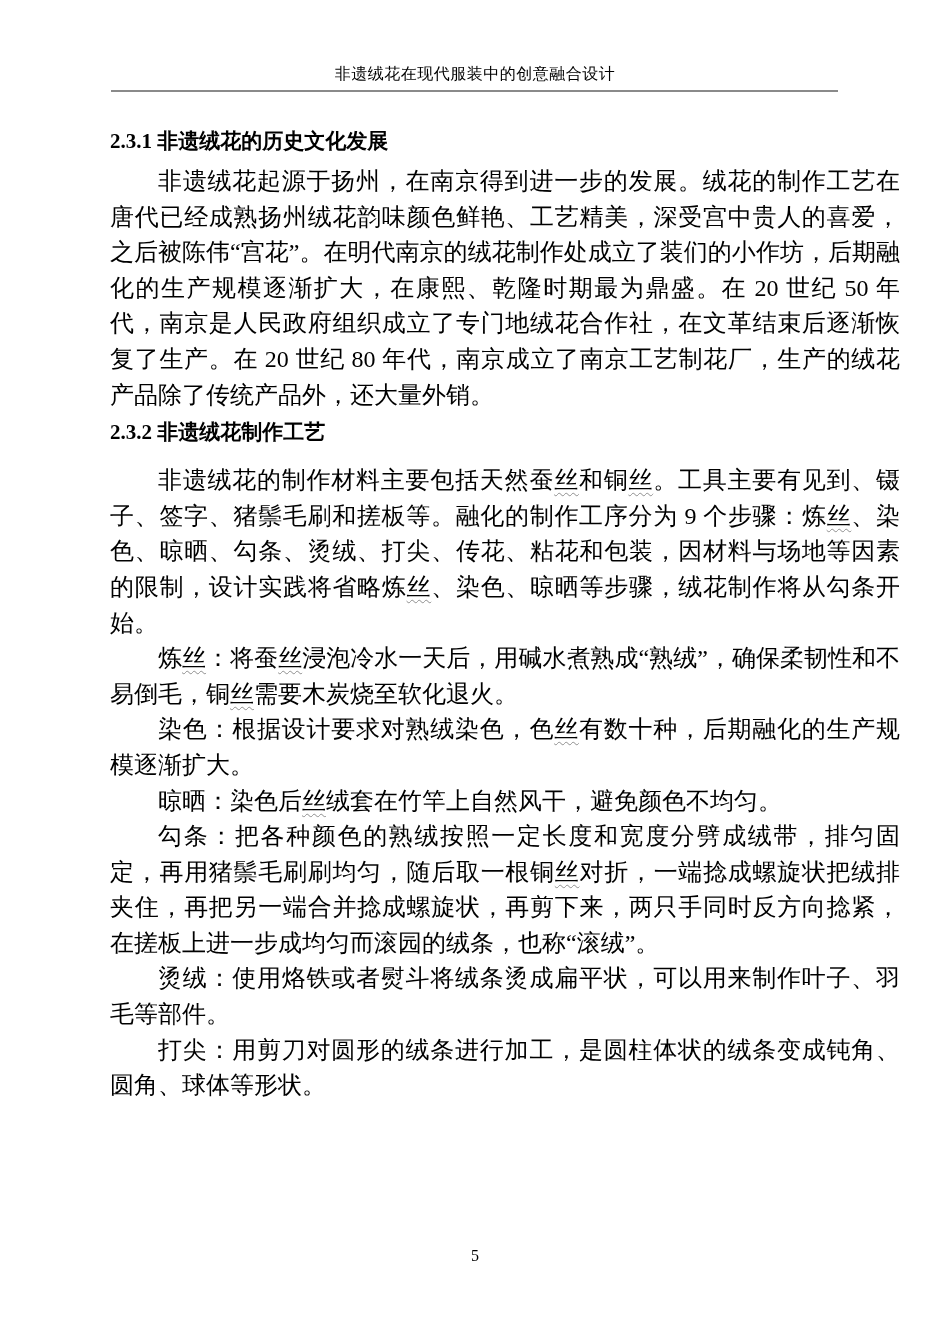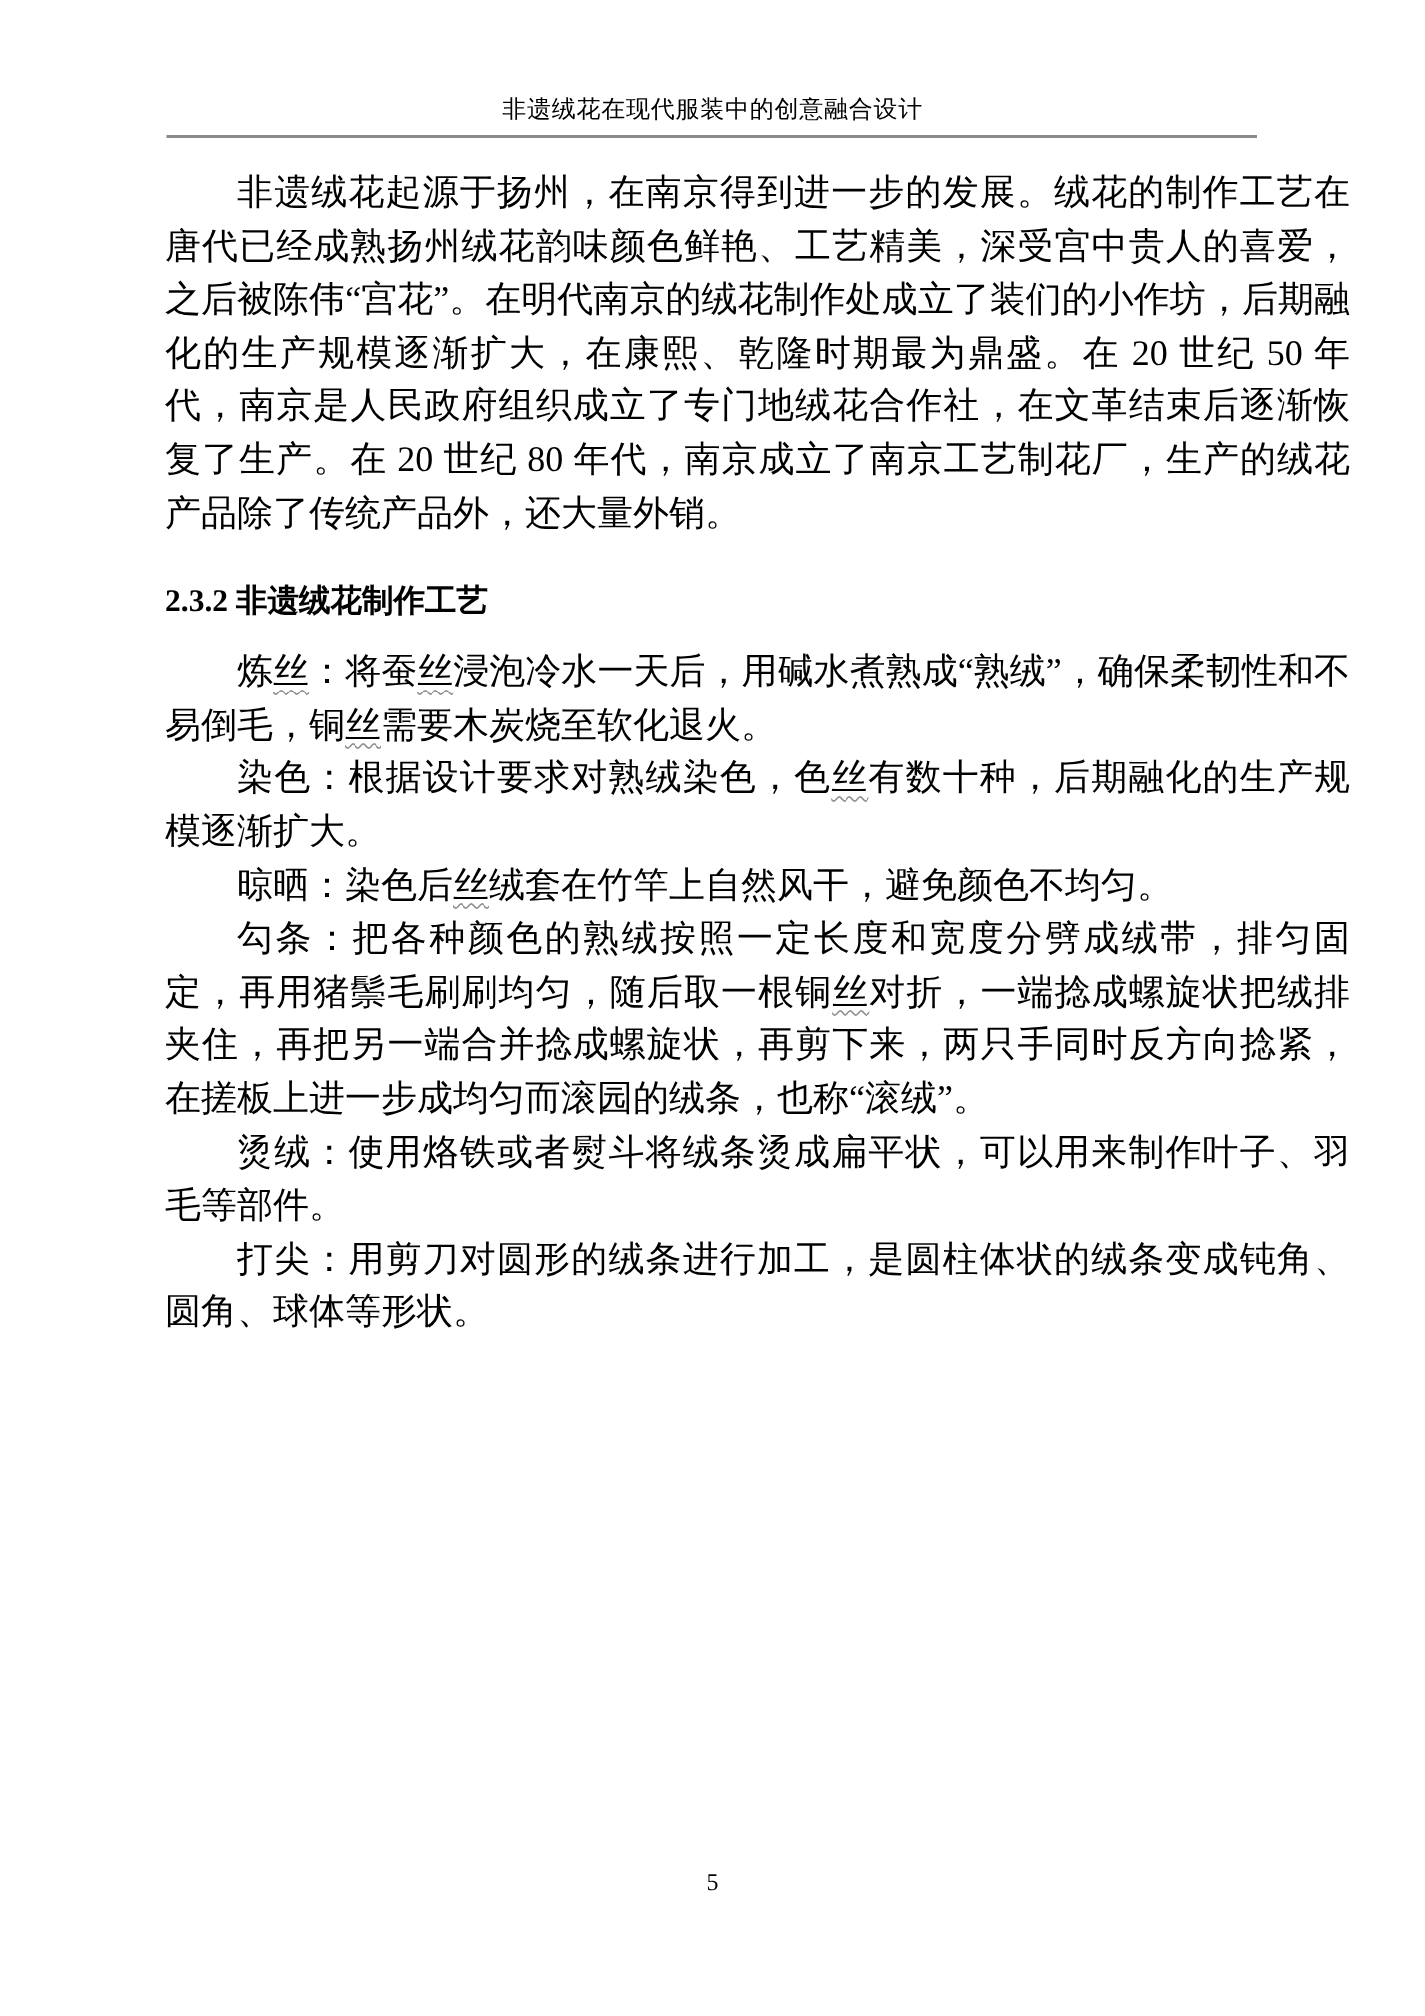--- a/index.html
+++ b/index.html
@@ -30,21 +30,21 @@
     background:var(--rule);
   }
   .content{
     position:absolute;top:112px;left:110px;width:790px;
   }
   .sec-heading{
     font-size:21px;line-height:30px;font-weight:700;
     margin:0;
   }
   .sec-heading.first{margin:14px 0 8px 0;}
-  .sec-heading.second{margin:24px 0 16px 0;}
+  .sec-heading.second{margin:4px 0 16px 0;}
   .para{
     margin:0;
     font-size:24px;
     line-height:35.6px;
     text-align:justify;
     text-indent:2em;
   }
   .para span{display:inline;}
   .sq{
     text-decoration-line:underline;
@@ -63,28 +63,30 @@
 <body>
 
 <div class="doc-page">
 
   <div class="doc-header">非遗绒花在现代服装中的创意融合设计</div>
 
   <div class="header-rule"></div>
 
   <div class="content">
 
+    <h2 class="sec-heading first">2.3.1 非遗绒花的历史文化发展</h2>
 
     <div>
         <p class="para"><span>非遗绒花起源于扬州，在南京得到进一步的发展。绒花的制作工艺在唐代已经成熟扬州绒花韵味颜色鲜艳、工艺精美，深受宫中贵人的喜爱，之后被陈伟“宫花”。在明代南京的绒花制作处成立了装们的小作坊，后期融化的生产规模逐渐扩大，在康熙、乾隆时期最为鼎盛。在 20 世纪 50 年代，南京是人民政府组织成立了专门地绒花合作社，在文革结束后逐渐恢复了生产。在 20 世纪 80 年代，南京成立了南京工艺制花厂，生产的绒花产品除了传统产品外，还大量外销。</span></p>
       </div>
 
     <h2 class="sec-heading second">2.3.2 非遗绒花制作工艺</h2>
 
     <div>
+        <p class="para"><span>非遗绒花的制作材料主要包括天然蚕</span><span class="sq">丝</span><span>和铜</span><span class="sq">丝</span><span>。工具主要有见到、镊子、签字、猪鬃毛刷和搓板等。融化的制作工序分为 9 个步骤：炼</span><span class="sq">丝</span><span>、染色、晾晒、勾条、烫绒、打尖、传花、粘花和包装，因材料与场地等因素的限制，设计实践将省略炼</span><span class="sq">丝</span><span>、染色、晾晒等步骤，绒花制作将从勾条开始。</span></p>
         <p class="para"><span>炼</span><span class="sq">丝</span><span>：将蚕</span><span class="sq">丝</span><span>浸泡冷水一天后，用碱水煮熟成“熟绒”，确保柔韧性和不易倒毛，铜</span><span class="sq">丝</span><span>需要木炭烧至软化退火。</span></p>
         <p class="para"><span>染色：根据设计要求对熟绒染色，色</span><span class="sq">丝</span><span>有数十种，后期融化的生产规模逐渐扩大。</span></p>
         <p class="para"><span>晾晒：染色后</span><span class="sq">丝</span><span>绒套在竹竿上自然风干，避免颜色不均匀。</span></p>
         <p class="para"><span>勾条：把各种颜色的熟绒按照一定长度和宽度分劈成绒带，排匀固定，再用猪鬃毛刷刷均匀，随后取一根铜</span><span class="sq">丝</span><span>对折，一端捻成螺旋状把绒排夹住，再把另一端合并捻成螺旋状，再剪下来，两只手同时反方向捻紧，在搓板上进一步成均匀而滚园的绒条，也称“滚绒”。</span></p>
         <p class="para"><span>烫绒：使用烙铁或者熨斗将绒条烫成扁平状，可以用来制作叶子、羽毛等部件。</span></p>
         <p class="para"><span>打尖：用剪刀对圆形的绒条进行加工，是圆柱体状的绒条变成钝角、圆角、球体等形状。</span></p>
       </div>
 
   </div>
 

